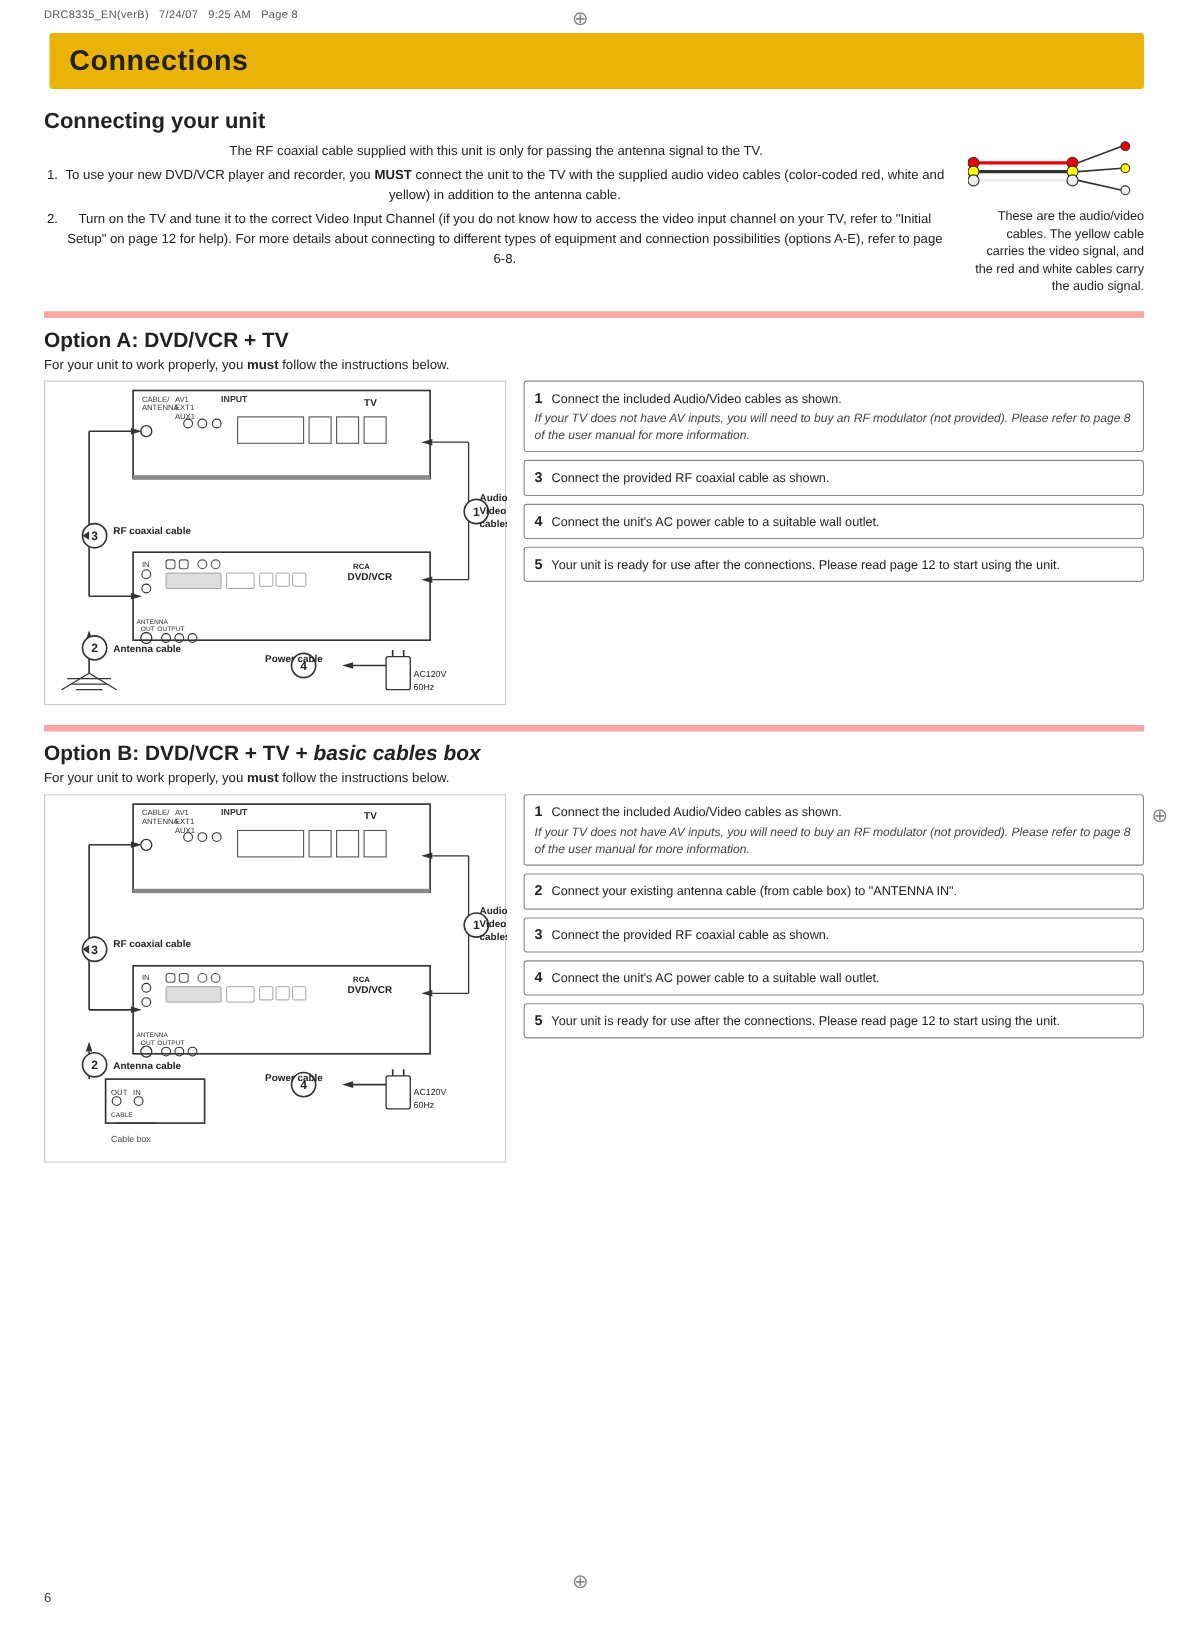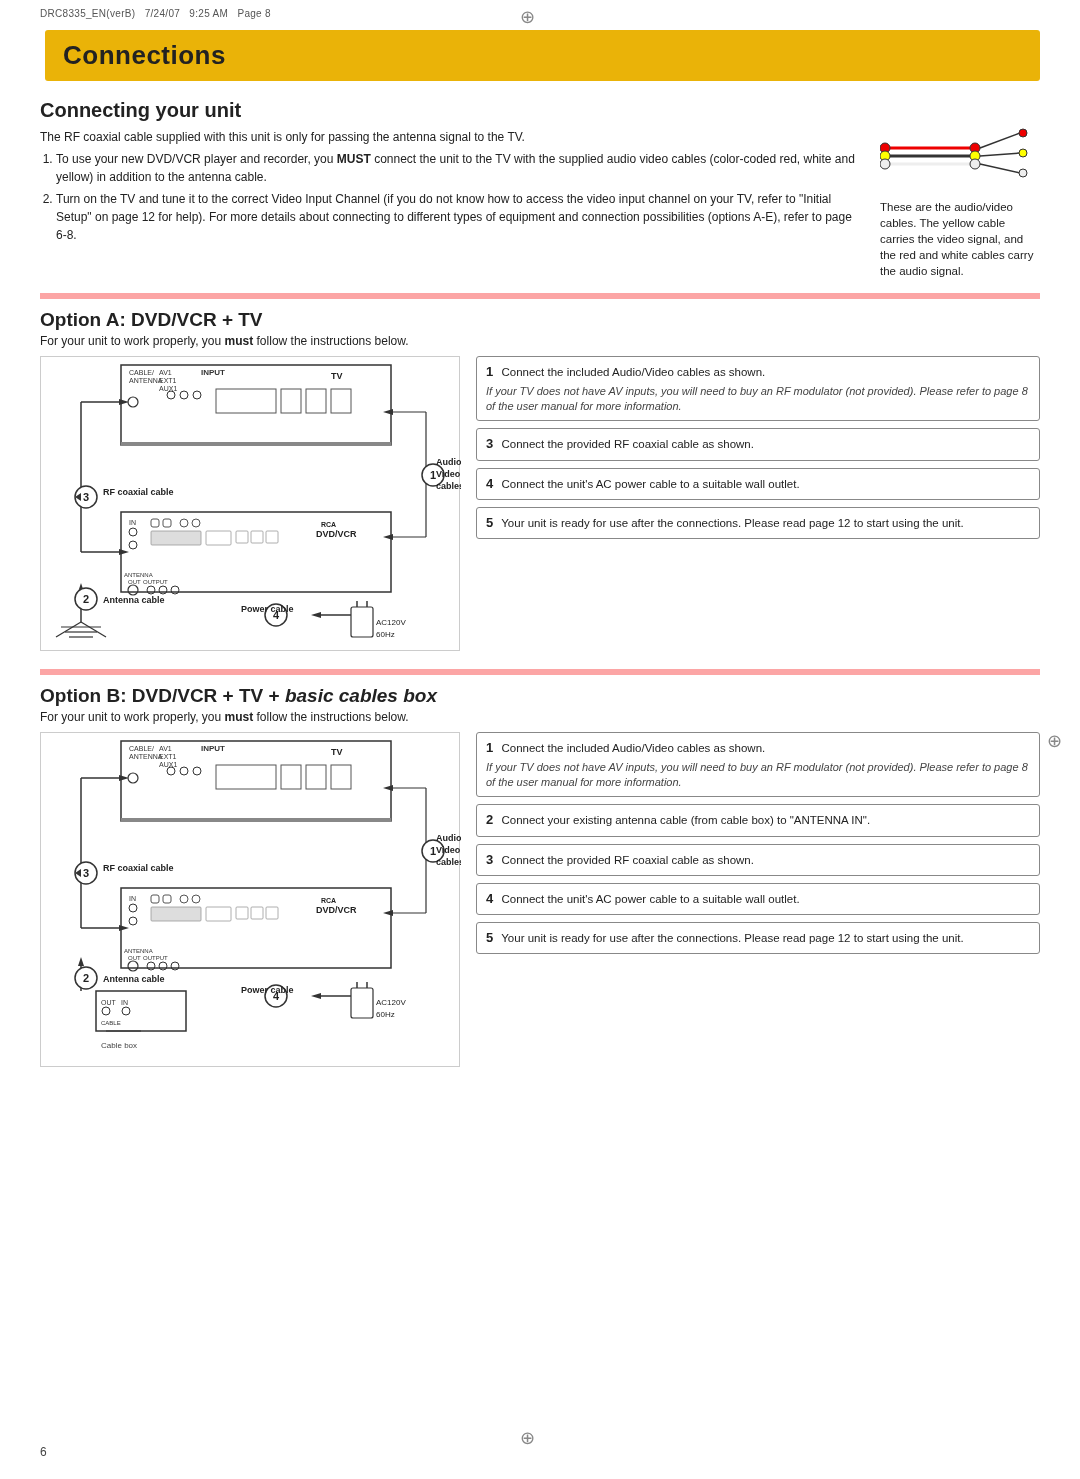--- a/index.html
+++ b/index.html
@@ -53,38 +53,40 @@
     
     .intro-block {
       display: flex;
       gap: 18px;
       margin-bottom: 10px;
     }
     .intro-text {
       flex: 1;
       font-size: 12px;
       line-height: 1.5;
+      text-align: center;
     }
     .intro-text p { margin-bottom: 4px; }
     .intro-text ol {
       margin-left: 16px;
       font-size: 12px;
       line-height: 1.5;
     }
     .intro-text ol li { margin-bottom: 4px; }
 
     .cable-image-box {
       width: 160px;
       flex-shrink: 0;
       text-align: left;
     }
     .cable-image-box .cable-caption {
       font-size: 11.5px;
       line-height: 1.4;
-      margin-top: 13px;
+      margin-top: 3px;
+      text-align: right;
     }
     .cable-svg-area {
       width: 150px;
       height: 55px;
     }
 
     
     .option-section {
       margin-top: 14px;
       border-top: 6px solid #fca5a5;

